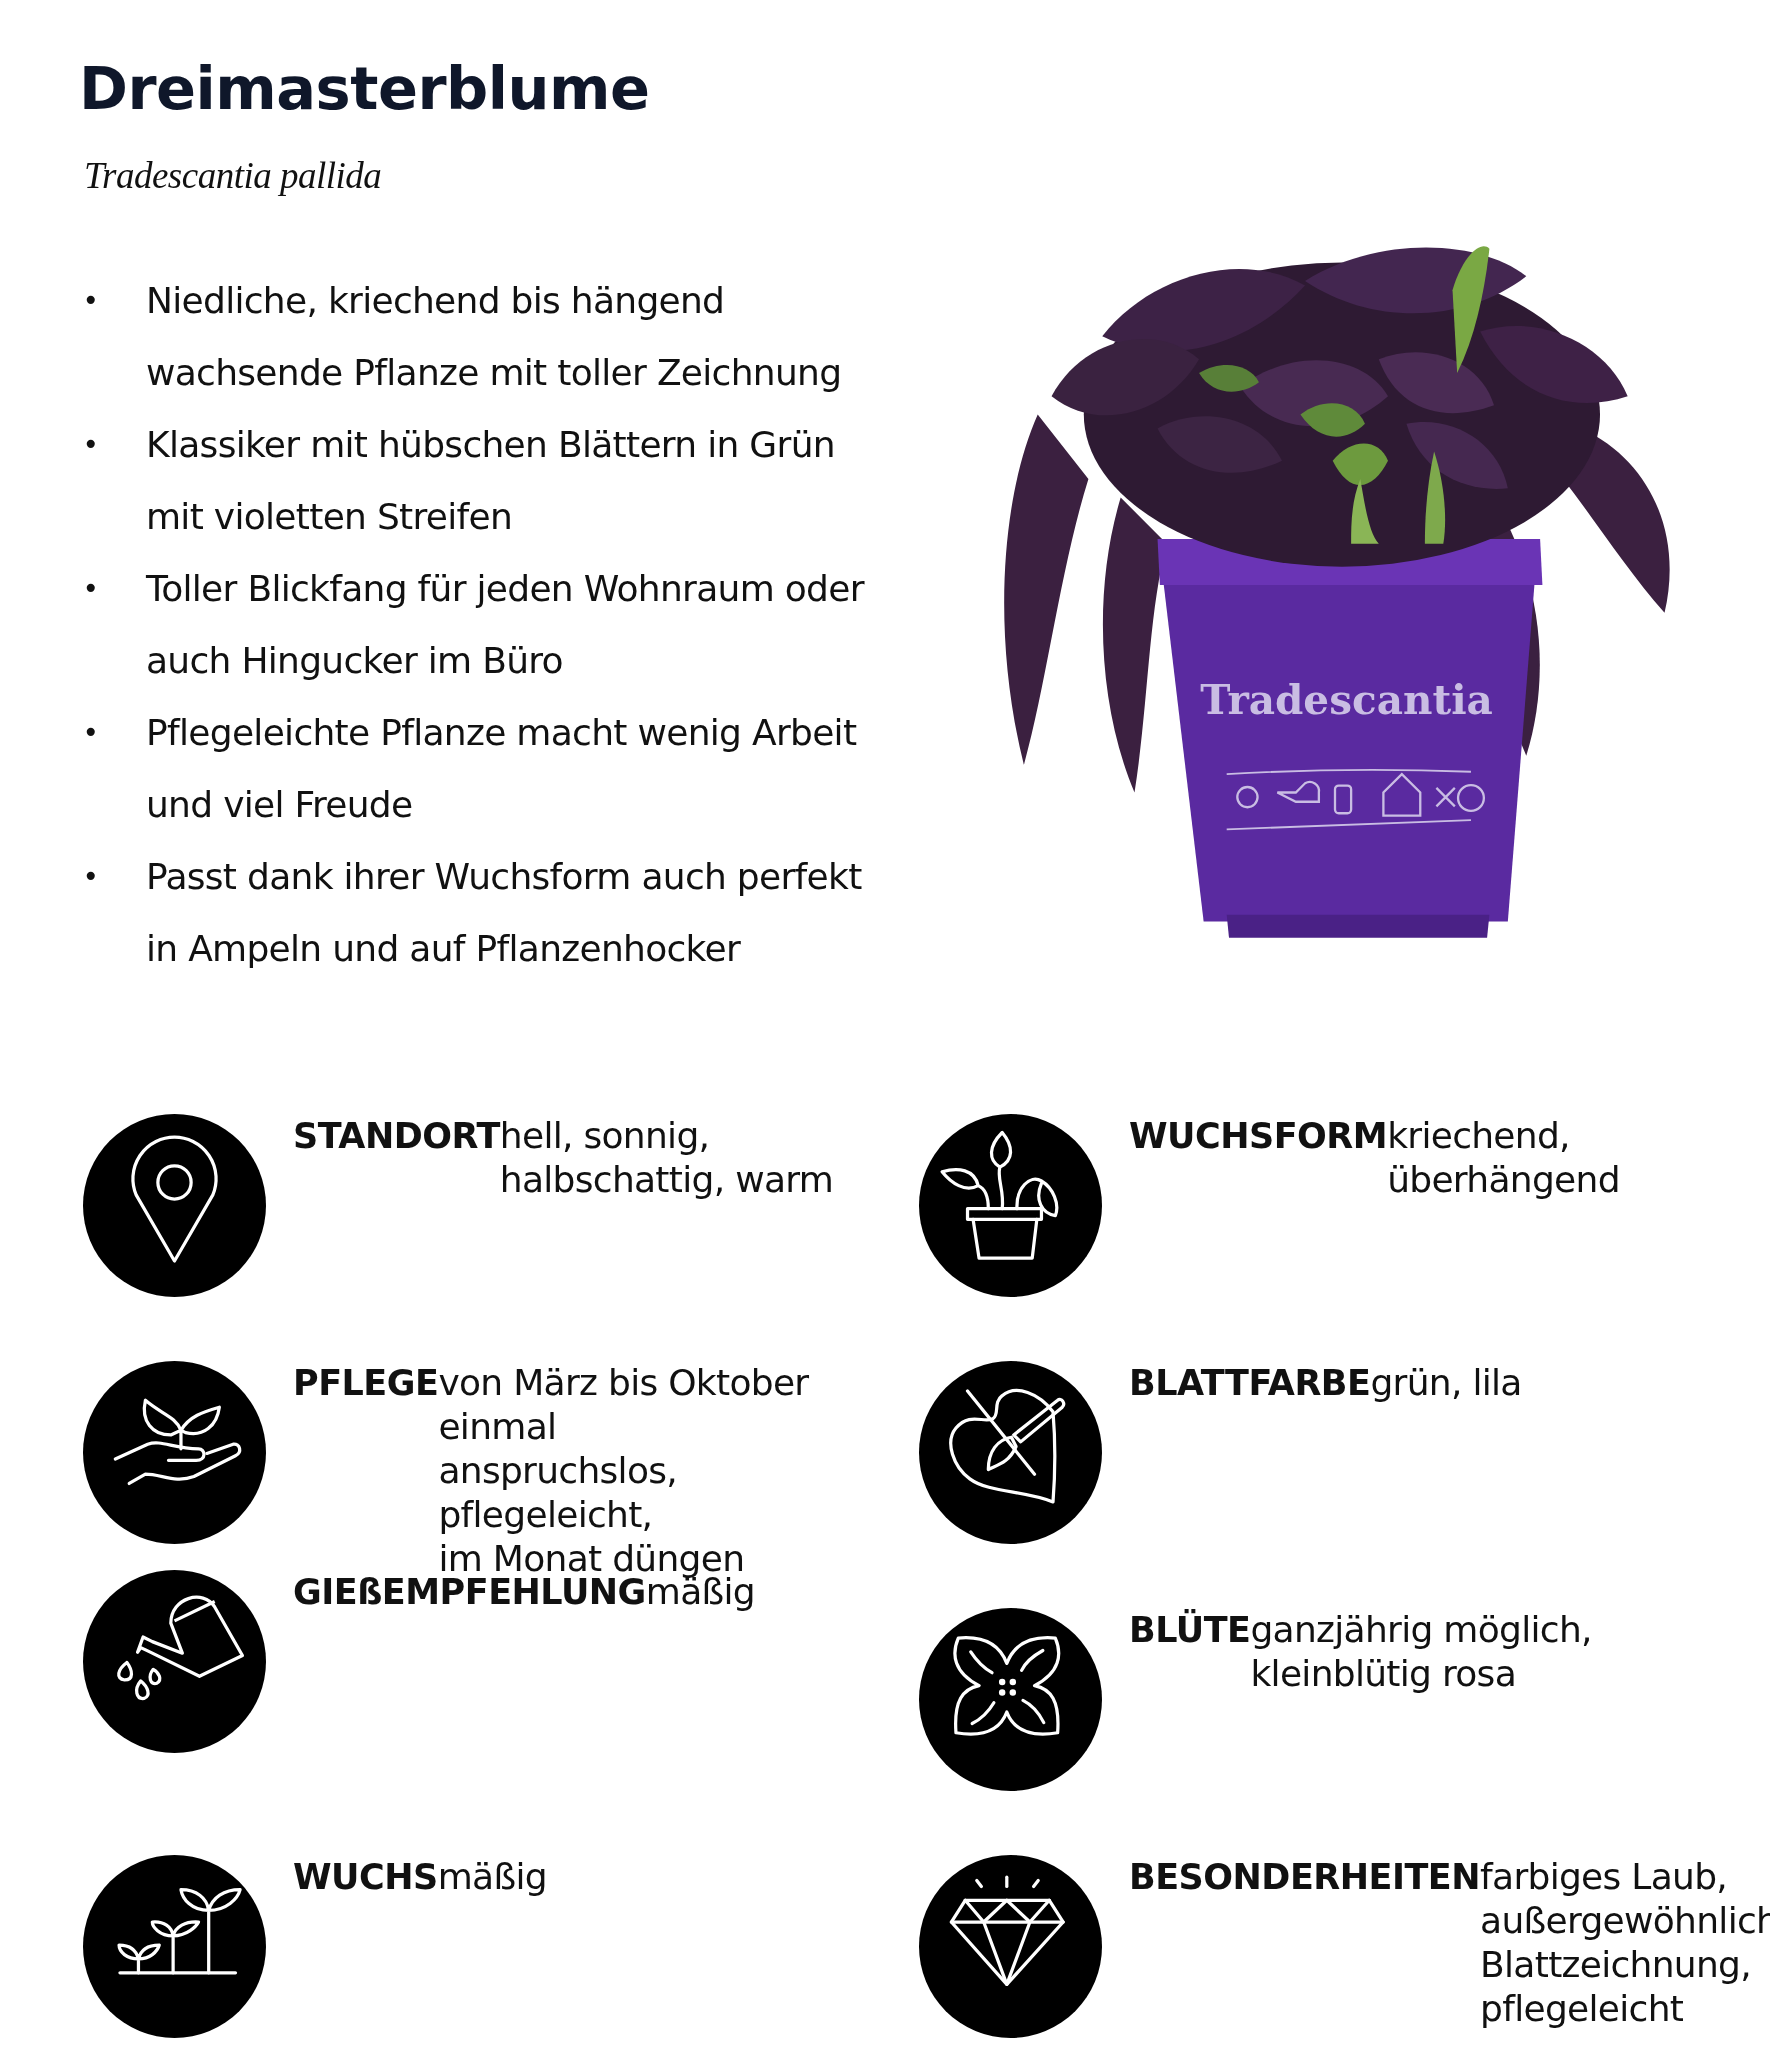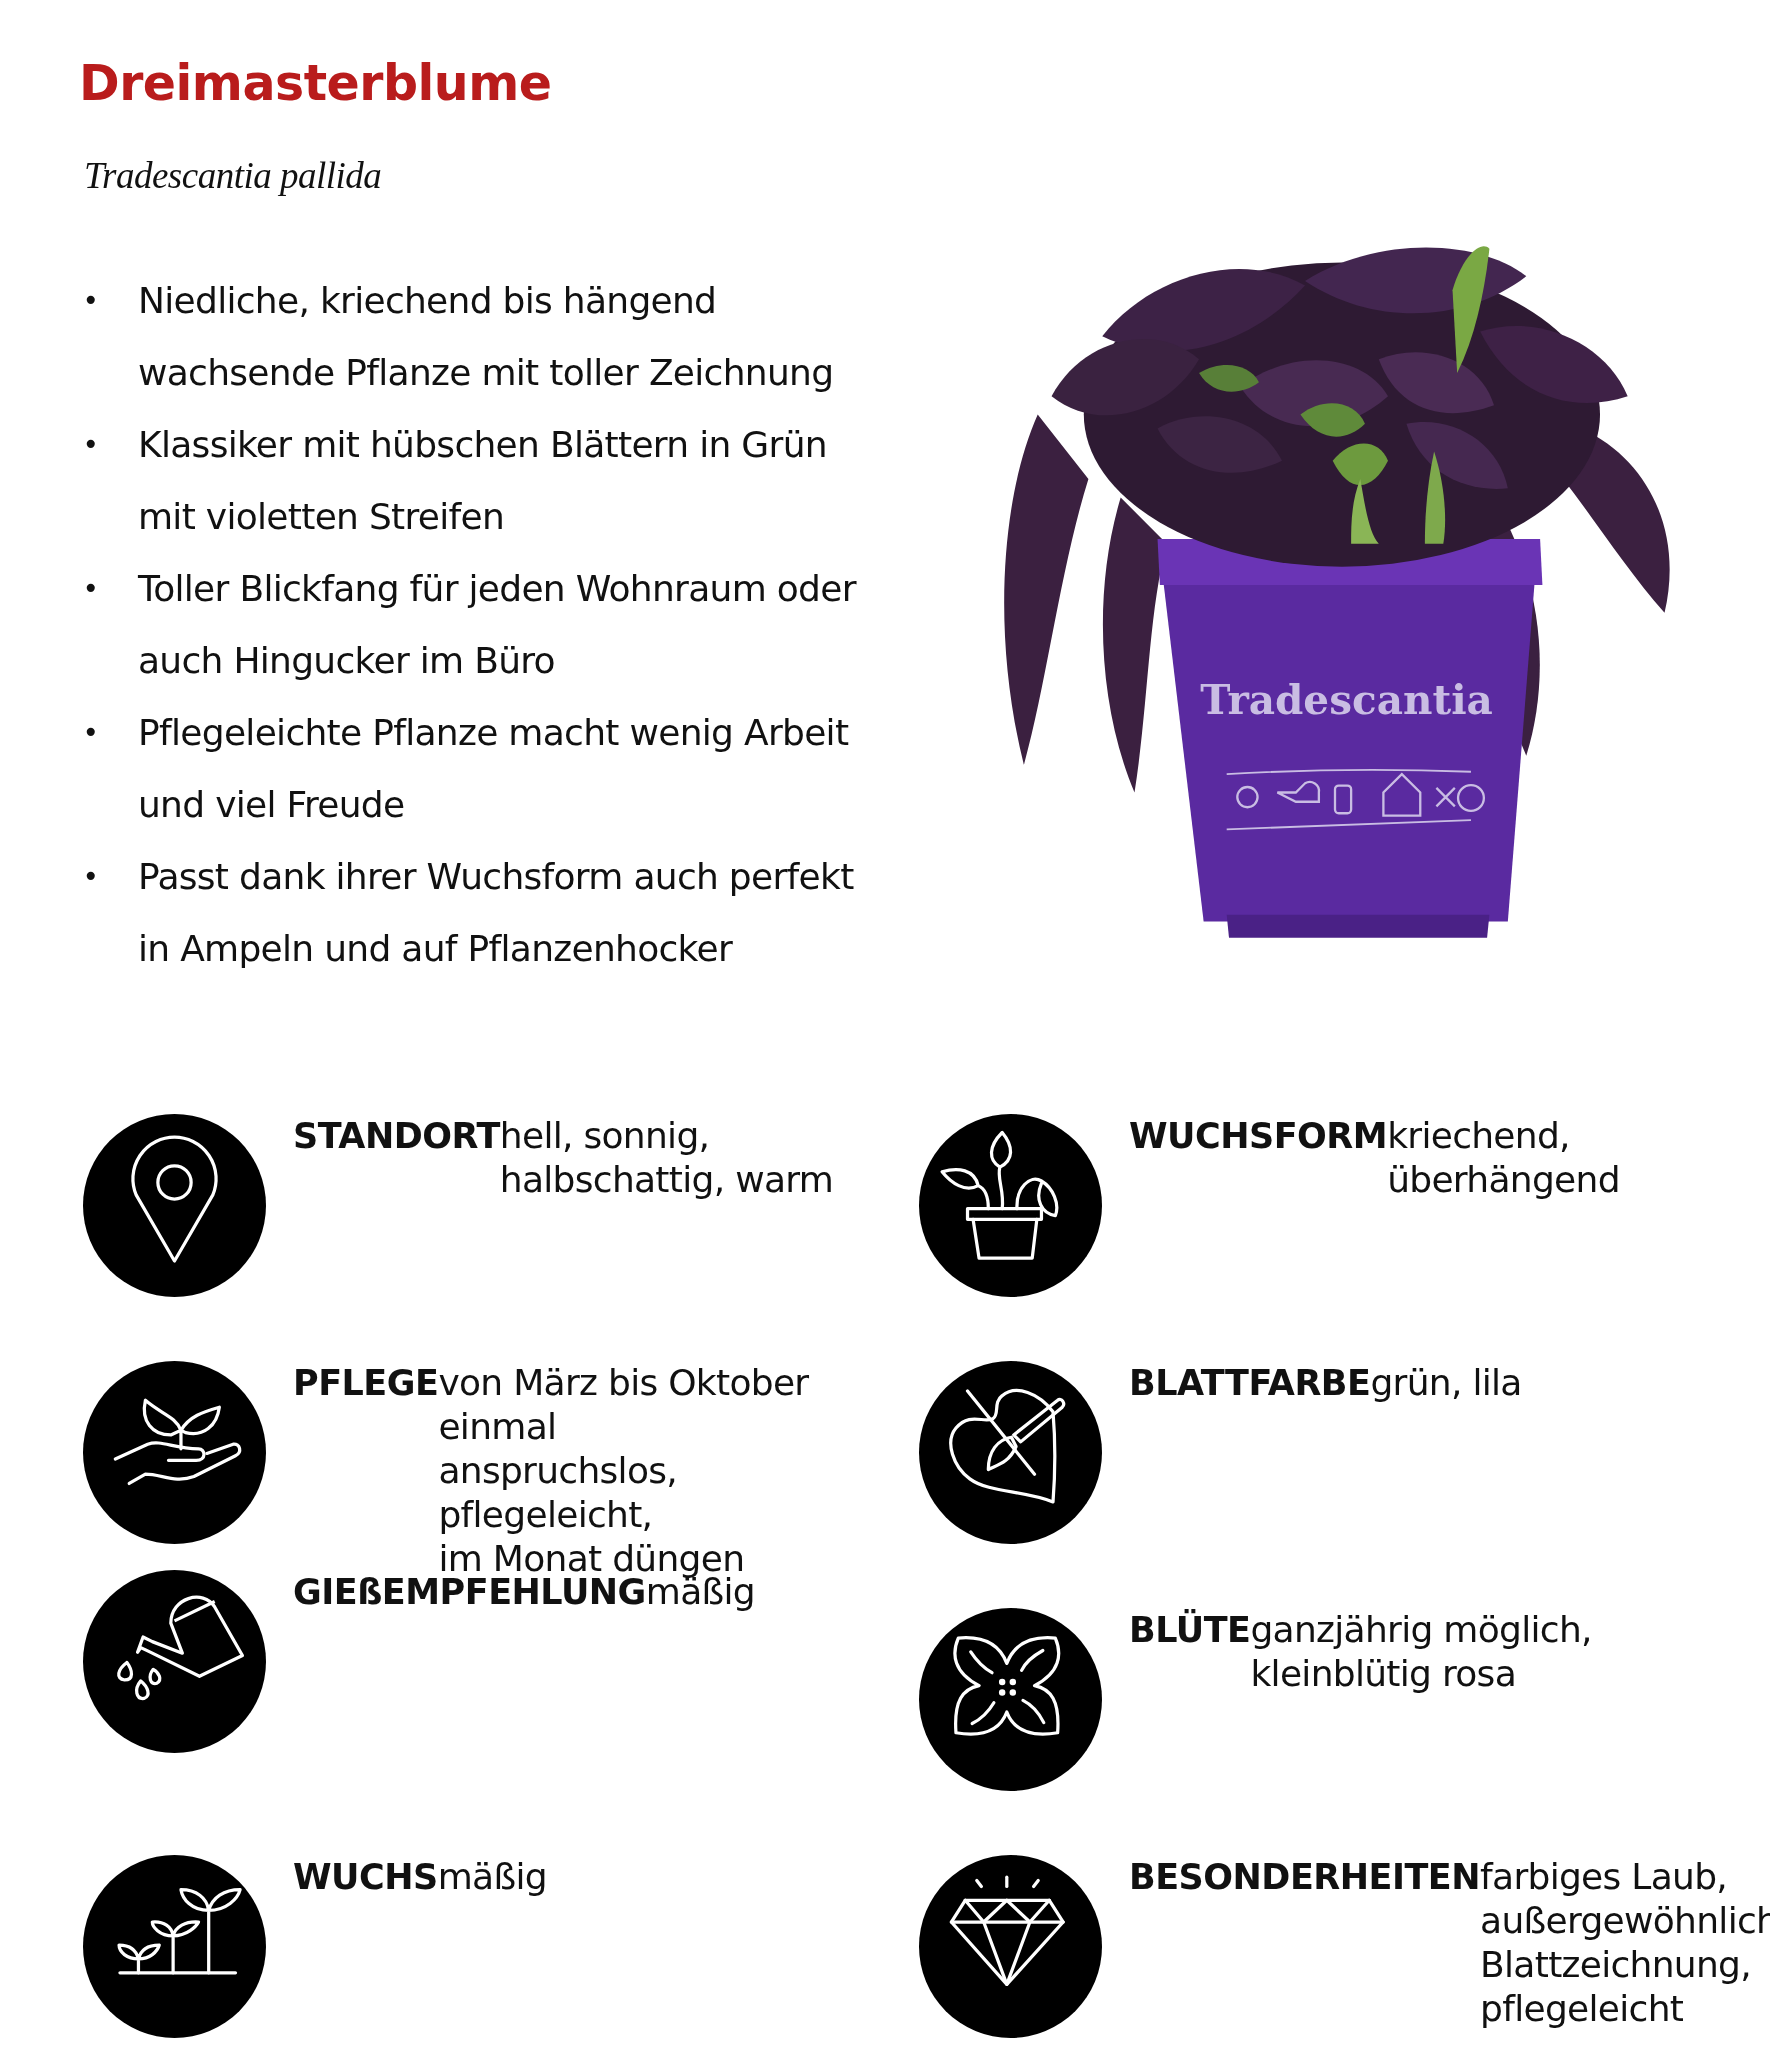--- a/index.html
+++ b/index.html
@@ -1,26 +1,26 @@
 <!DOCTYPE html>
 <html style="font-size:7.4px"><head>
 <meta charset="utf-8">
 <style>
   html, body { margin:0; padding:0; background:#ffffff; }
   body { width:1771px; height:2066px; position:relative; overflow:hidden;
          font-family:"Liberation Sans", "DejaVu Sans", sans-serif; color:#111; }
-  .title { position:absolute; left:79px; top:59px; font-size:49px; font-weight:700;
-           color:#b91c1c; letter-spacing:-0.5px; line-height:1; font-family:"DejaVu Sans", sans-serif; }
+  .title { position:absolute; left:79px; top:59px; font-size:59px; font-weight:700;
+           color:#0f172a; letter-spacing:-0.5px; line-height:1; font-family:"DejaVu Sans", sans-serif; }
   .subtitle { position:absolute; left:84px; top:157px; font-size:37px; font-style:italic;
               line-height:1; color:#111; font-family:Liberation Serif, serif; letter-spacing:-0.5px; }
   .bullets { position:absolute; left:78px; top:265px; width:830px; margin:0; padding:0; list-style:none; }
   .bullet { position:relative; padding-left:60px; font-size:36px; line-height:72px;
             font-family:"DejaVu Sans", sans-serif; letter-spacing:-0.7px; color:#111; }
   .bullet .dot { position:absolute; left:4.6px; top:0; font-size:28px; line-height:72px; }
-  .bullet .line { display:block; }
+  .bullet .line { display:block;margin-left:8px; }
 
   .photo { position:absolute; left:982px; top:221px; width:706px; height:719px; }
 
   .feature { position:absolute; width:784px; height:184px; }
   .feature .badge { position:absolute; left:0; top:0; width:183px; height:183px; border-radius:50%;
                     background:#000; display:flex; align-items:center; justify-content:center; }
   .feature .badge svg { width:183px; height:183px; }
   .feature .text { position:absolute; left:210px; top:0; height:183px; display:flex; flex-direction:row;
                    justify-content:center; font-family:"DejaVu Sans", sans-serif; }
   .feature .heading { font-size:35px; font-weight:700; letter-spacing:-0.5px; line-height:44px; color:#111; }

